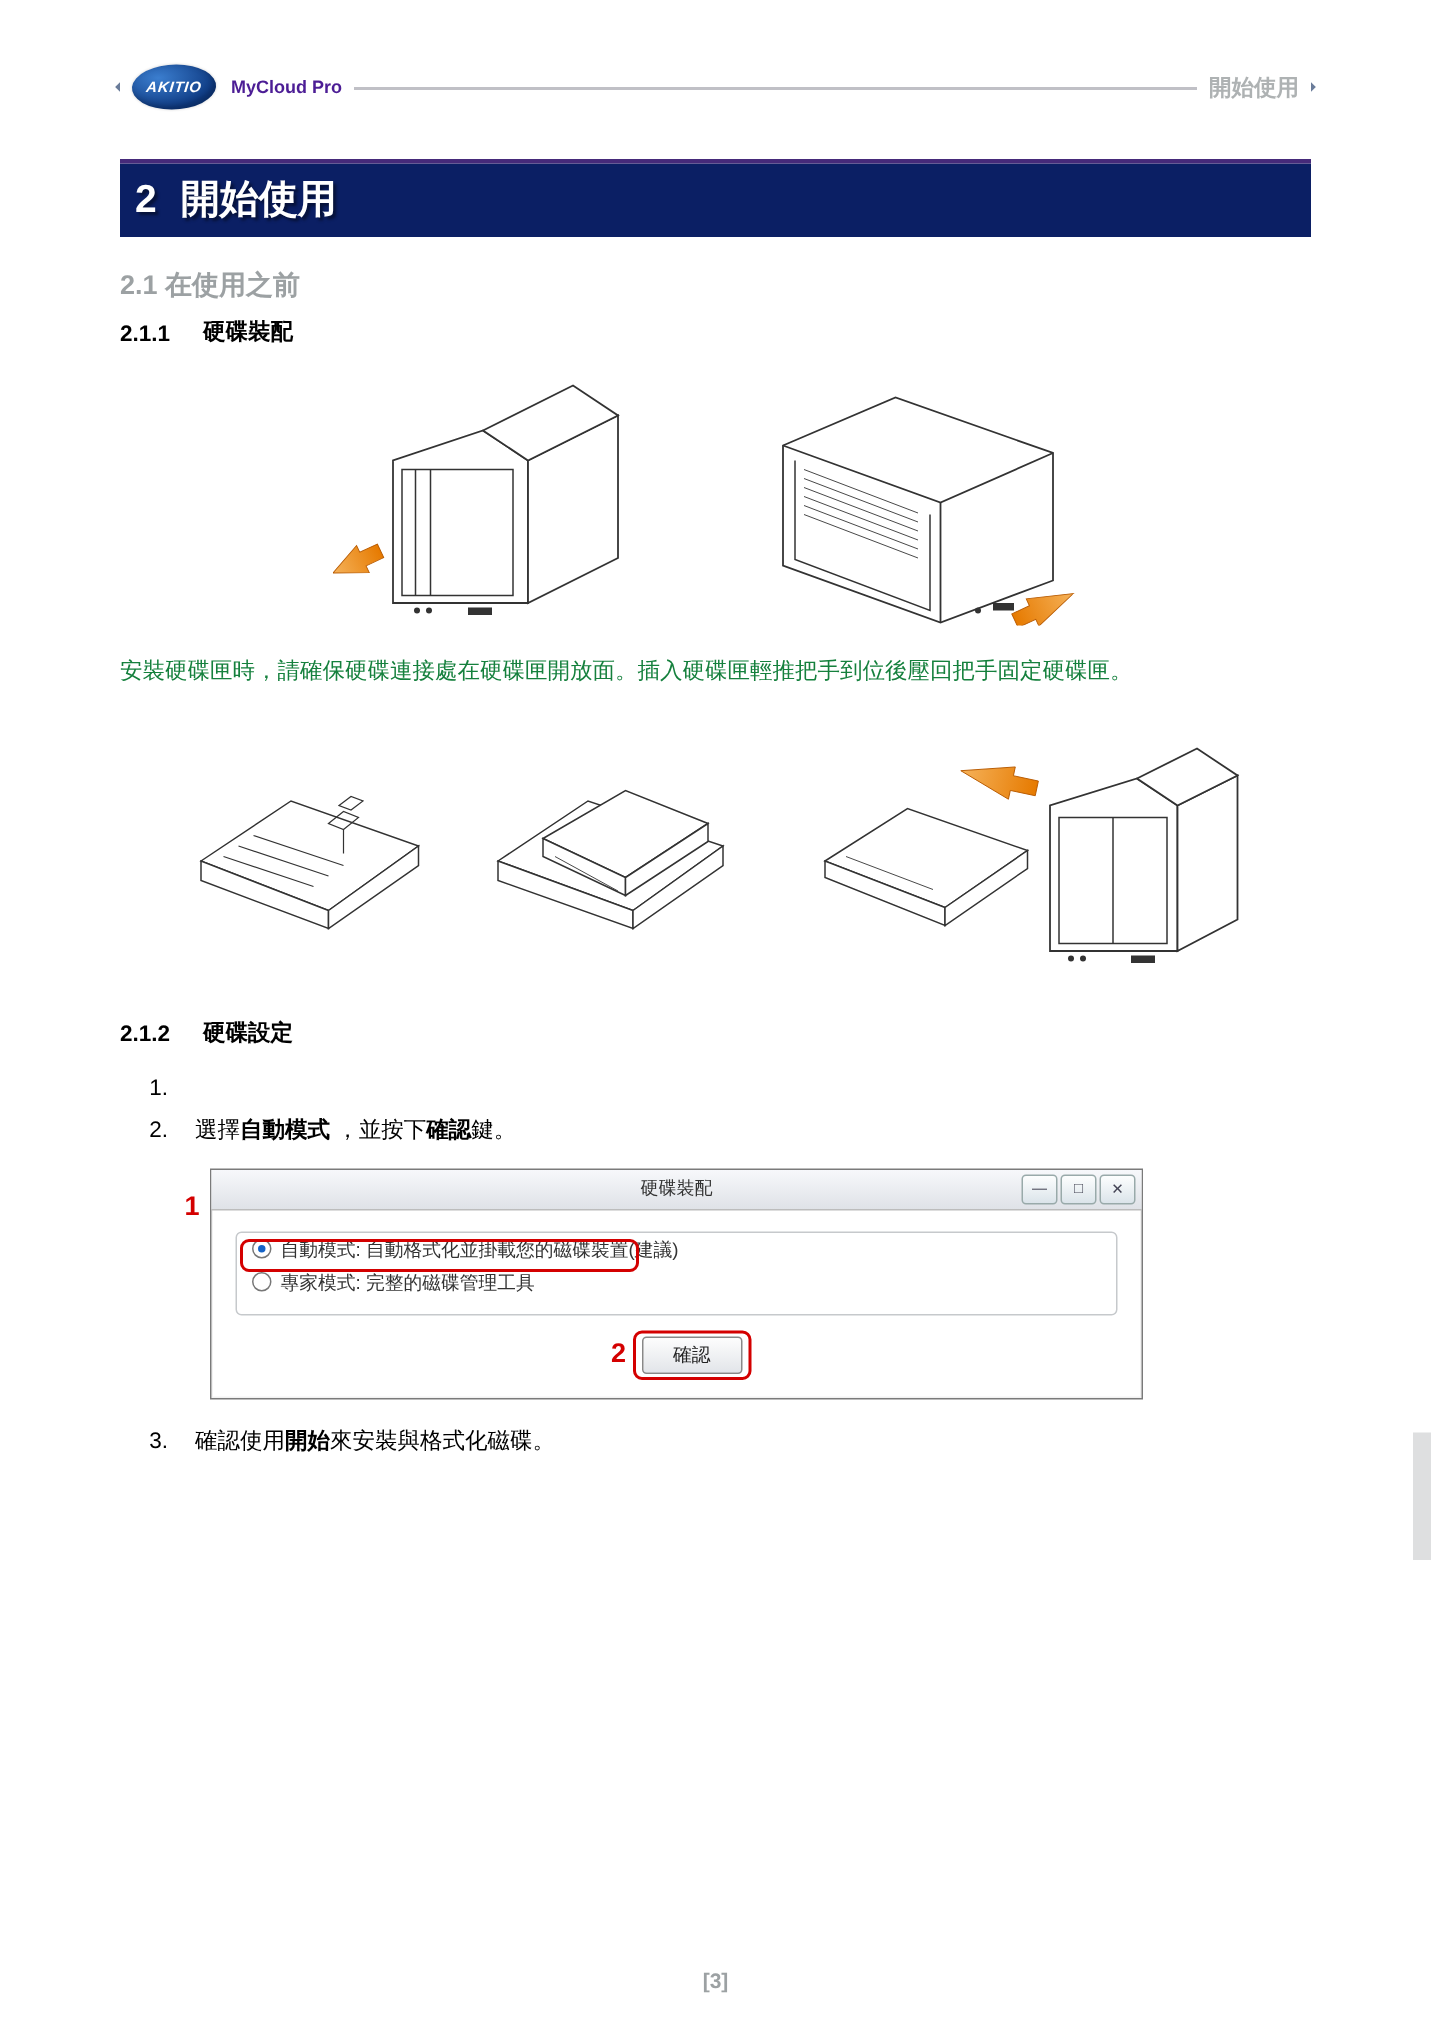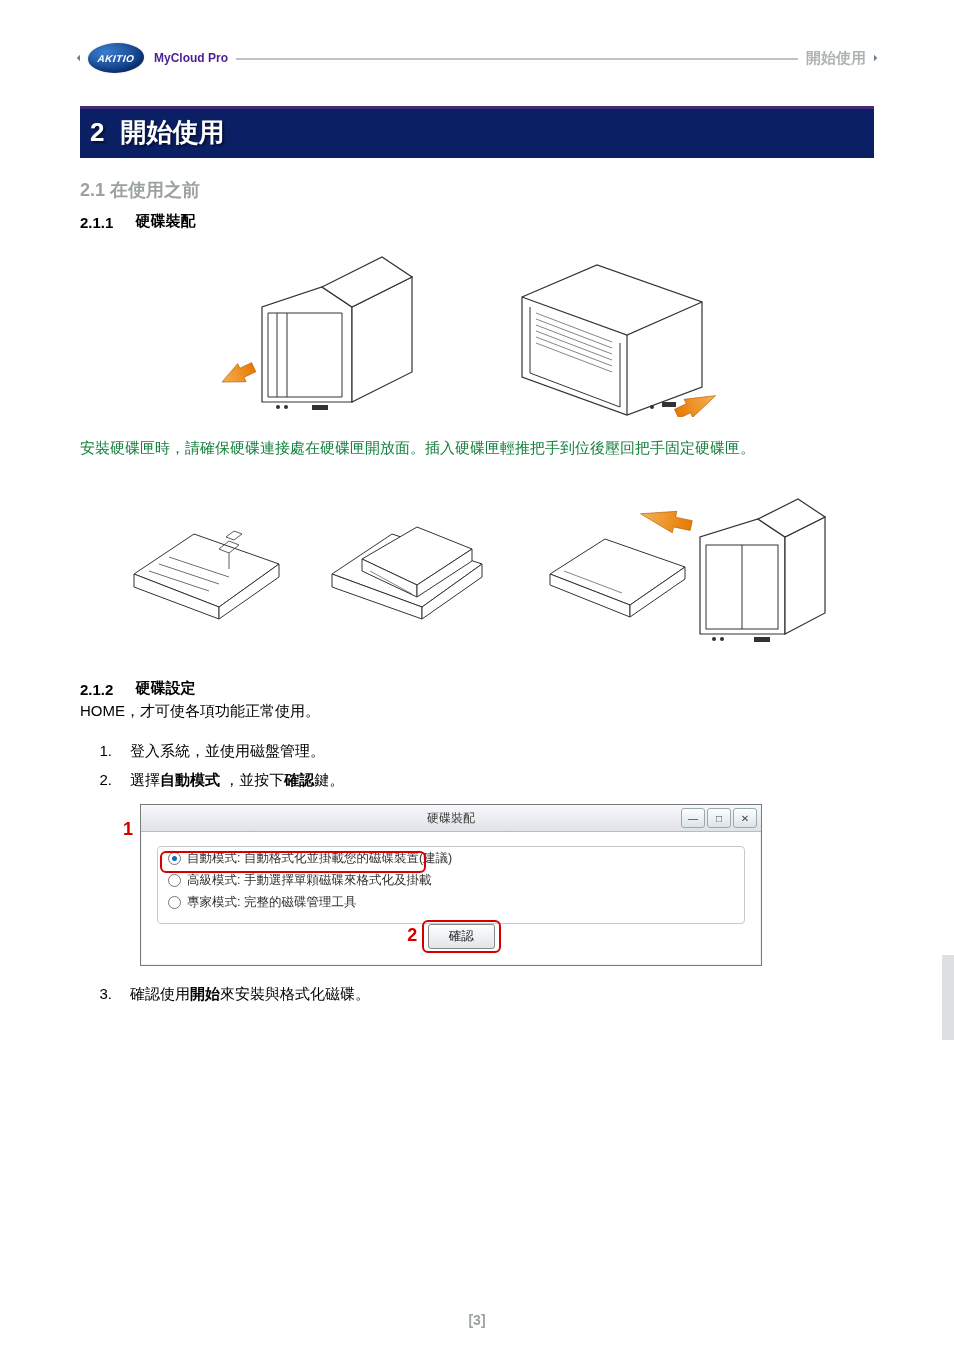--- a/index.html
+++ b/index.html
@@ -225,20 +225,21 @@
     pointer-events: none;
   }
   .callout {
     position: absolute;
     color: #d40000;
     font-weight: bold;
     font-size: 18px;
   }
   .confirm-row {
     text-align: center;
+    margin-top: 14px;
     position: relative;
   }
   .btn-confirm {
     display: inline-block;
     border: 1px solid #888;
     background: linear-gradient(#fdfdfd, #e2e5e9);
     padding: 3px 20px;
     font-size: 12.5px;
     border-radius: 3px;
     color: #222;
@@ -389,26 +390,24 @@
         </defs>
         <polygon points="110,40 145,30 145,36 162,36 162,46 145,46 145,52" fill="url(#arr3)" stroke="#b85a00" stroke-width="0.6" transform="rotate(12 135 40)"></polygon>
       </svg>
     </div>
   </div>
 
   <div class="sec211-row" style="margin-top:30px;">
     <span class="sec-num">2.1.2</span>
     <span class="sec211-title">硬碟設定</span>
   </div>
-  <div class="para" style="margin-top:0;">HOME，才可使各項功能正常使用。</div>
 
   <ul class="ol-steps">
     <li>
       <span class="num">1.</span>
-      <span>登入系統，並使用磁盤管理。</span>
     </li>
     <li>
       <span class="num">2.</span>
       <span>
         <span>選擇</span><b>自動模式</b><span>   ，並按下</span><b>確認</b><span>鍵。</span>
       </span>
     </li>
   </ul>
 
   <div class="dialog">
@@ -421,24 +420,20 @@
       </div>
     </div>
     <div class="dialog-body">
       <div class="mode-group">
         <div class="mode-row">
           <span class="radio sel"></span>
           <span>自動模式: 自動格式化並掛載您的磁碟裝置(建議)</span>
         </div>
         <div class="mode-row">
           <span class="radio"></span>
-          <span>高級模式: 手動選擇單顆磁碟來格式化及掛載</span>
-        </div>
-        <div class="mode-row">
-          <span class="radio"></span>
           <span>專家模式: 完整的磁碟管理工具</span>
         </div>
 
         <div class="hl-red" style="left:2px; top:4px; width:262px; height:18px;"></div>
       </div>
 
       <div class="callout" style="left:-18px; top:14px;">1</div>
 
       <div class="confirm-row">
         <span class="callout" style="position:static; margin-right:6px; vertical-align:middle;">2</span>

